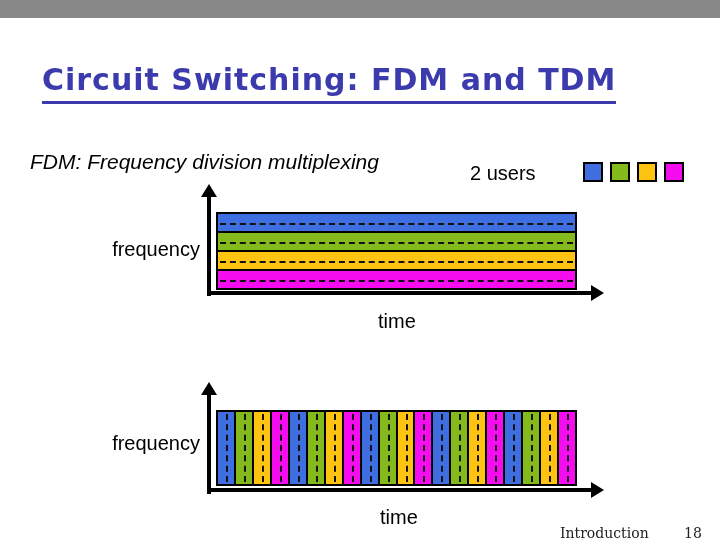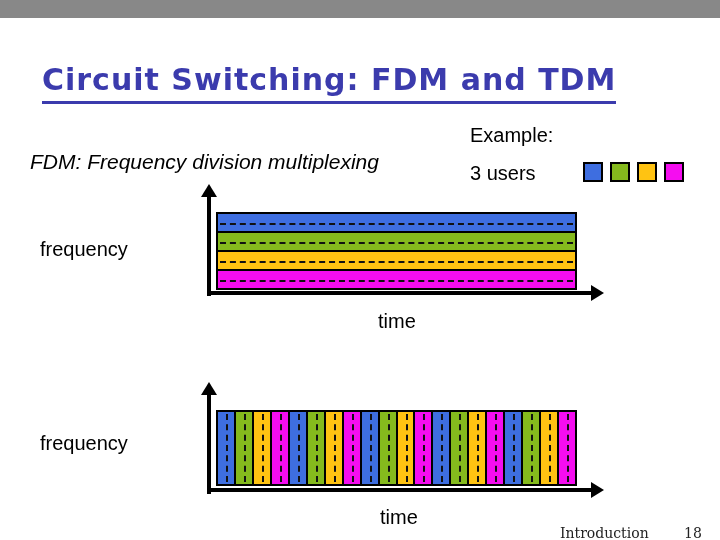--- a/index.html
+++ b/index.html
@@ -53,20 +53,21 @@
     width: 20px;
     height: 20px;
     border: 2px solid #000;
   }
 
   
   .freq-label {
     position: absolute;
     left: 40px;
     width: 160px;
+    text-align: right;
     font-size: 20px;
   }
   .freq-fdm { top: 220px; }
   .freq-tdm { top: 414px; }
   .time-label { position: absolute; font-size: 20px; }
   .time-fdm { left: 378px; top: 292px; }
   .time-tdm { left: 380px; top: 488px; }
 
   
   .axis-v { position: absolute; left: 207px; width: 4px; height: 99px; background: #000; }
@@ -138,22 +139,21 @@
 </style>
 </head>
 <body>
 
 <div class="slide">
 
   <div class="title" style="color: rgb(59, 59, 173); border-bottom-color: rgb(59, 59, 173);">Circuit Switching: FDM and TDM</div>
 
   <div class="heading fdm-heading">FDM: Frequency division multiplexing</div>
 
-  <div class="example-label">Example:</div>
-  <div class="users-label">3 users</div>
+  <div class="users-label">2 users</div>
   <div class="swatches">
       <div class="swatch" style="background: rgb(62, 110, 224);"></div>
       <div class="swatch" style="background: rgb(133, 186, 29);"></div>
       <div class="swatch" style="background: rgb(255, 195, 18);"></div>
       <div class="swatch" style="background: rgb(245, 13, 240);"></div>
     </div>
 
   <div>
     <div class="freq-label freq-fdm">frequency</div>
     <div class="axis-v" style="top:179px;"></div>

